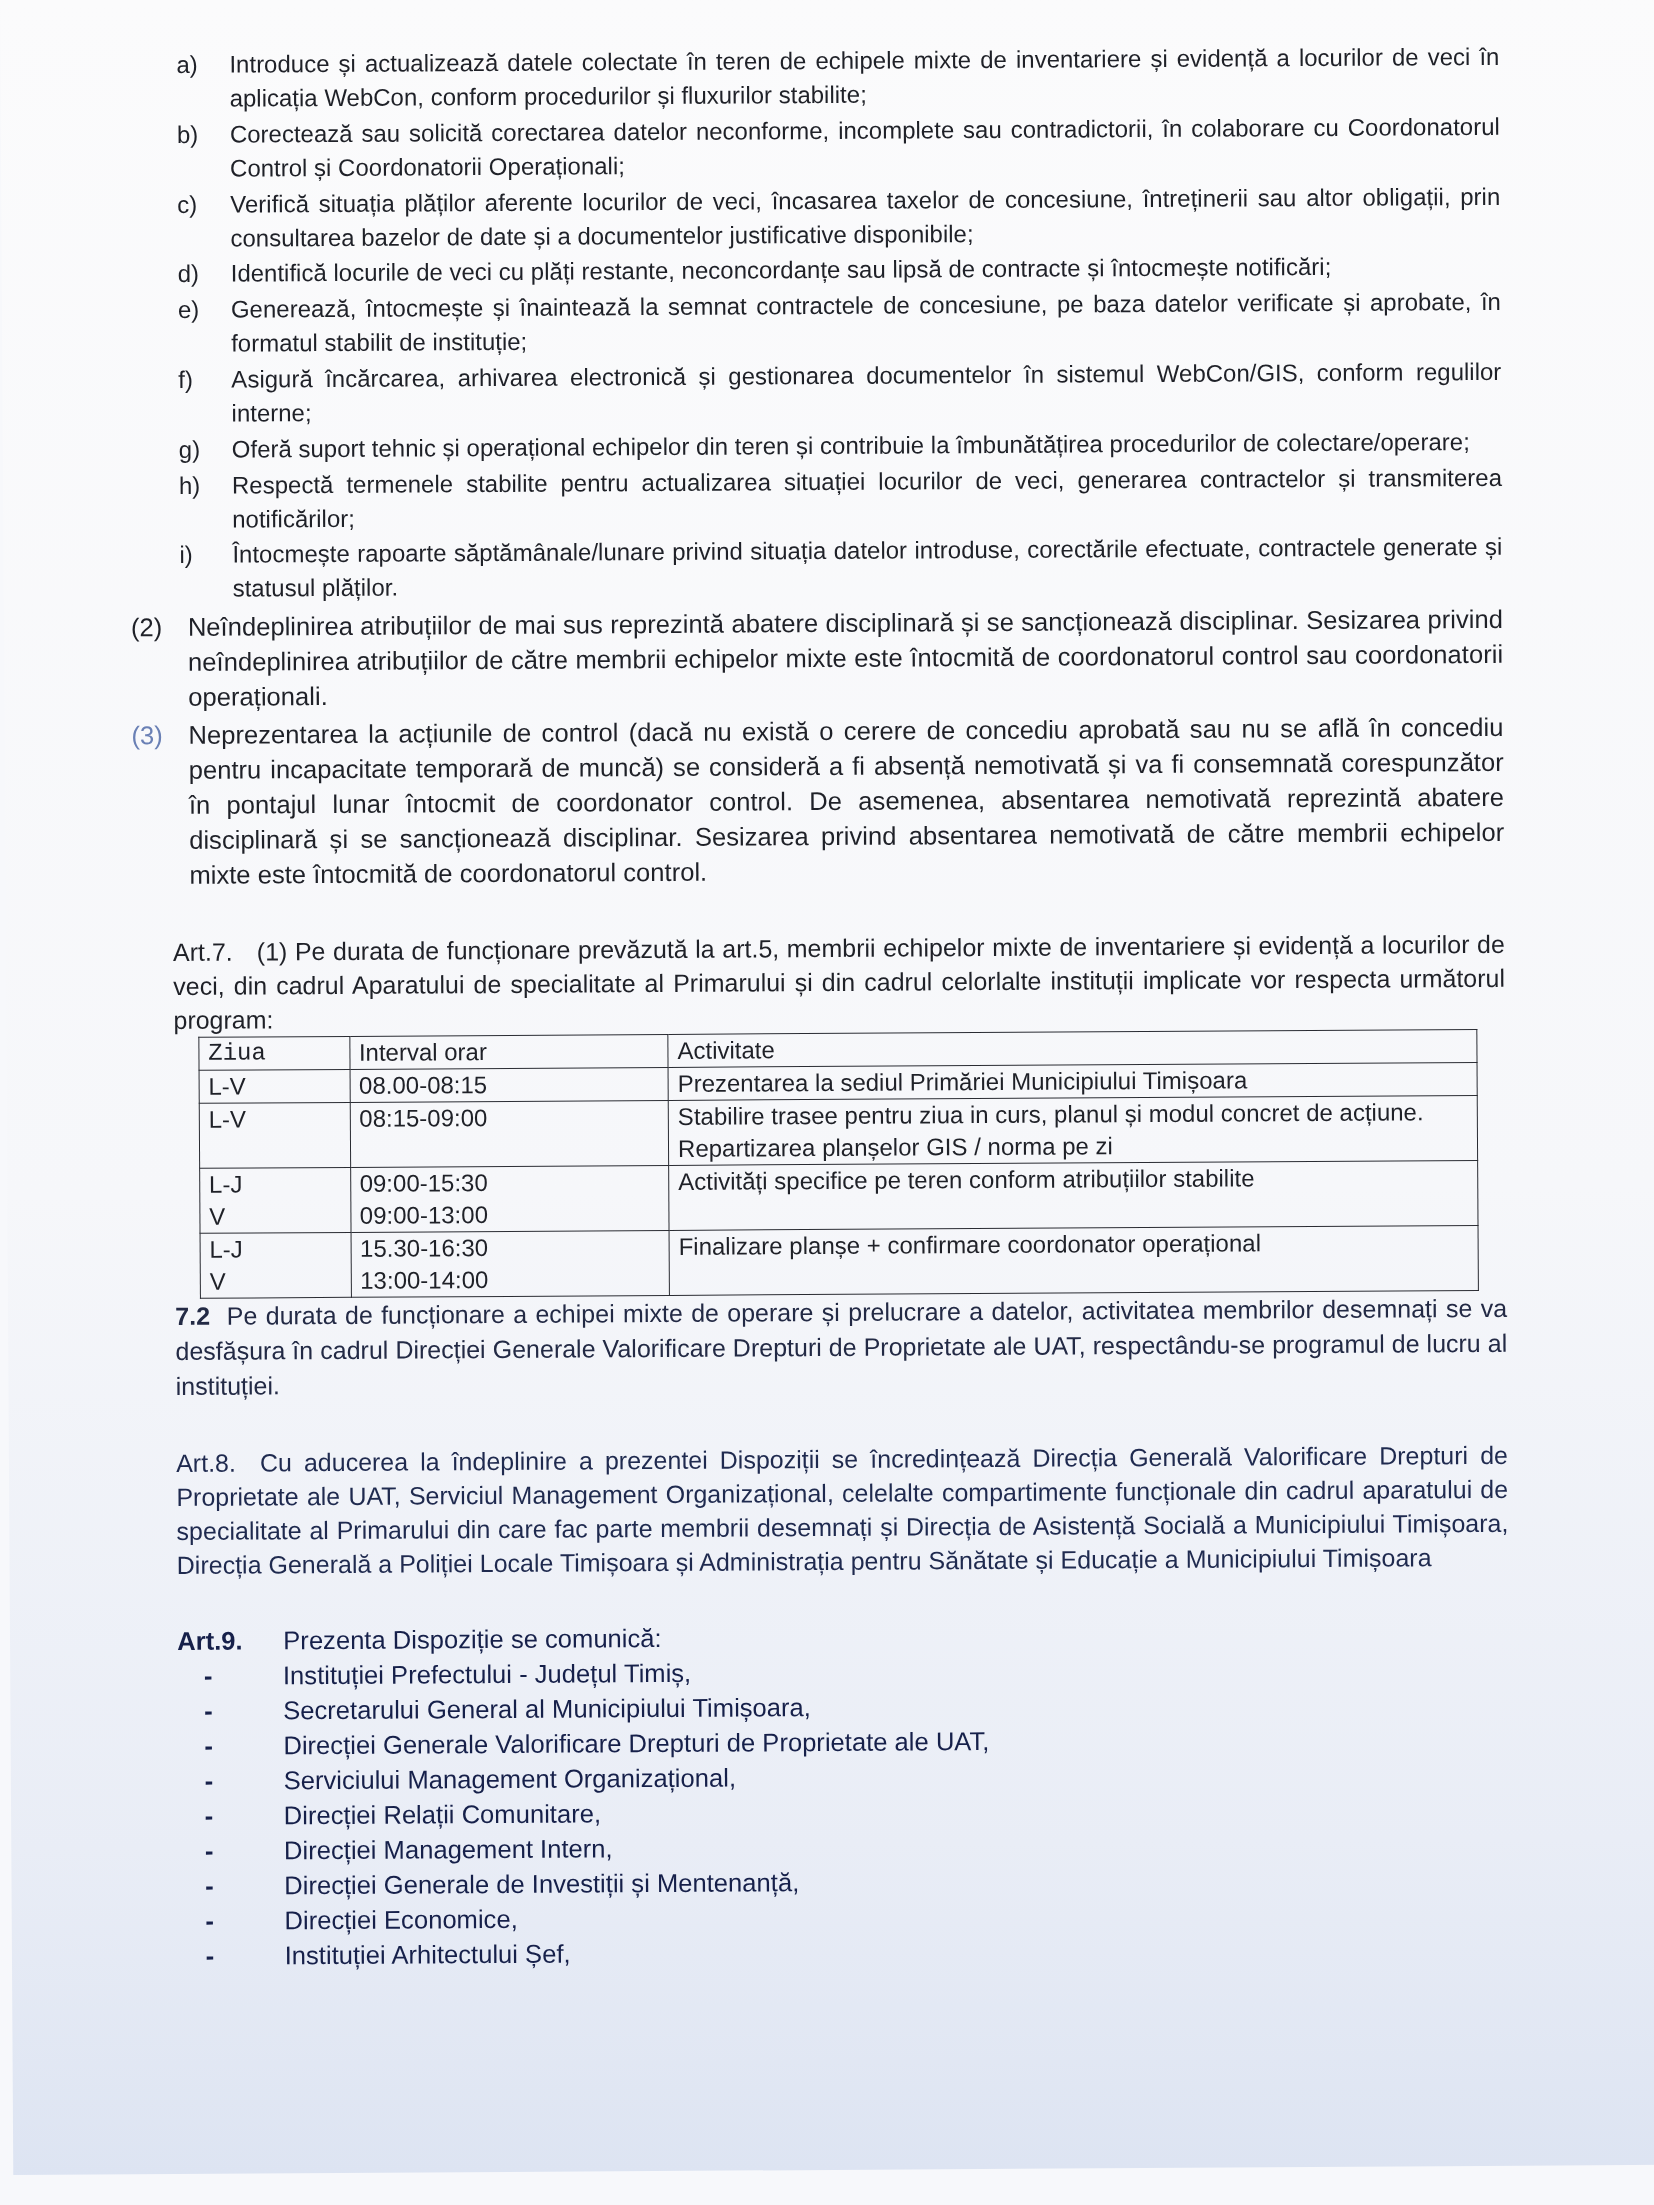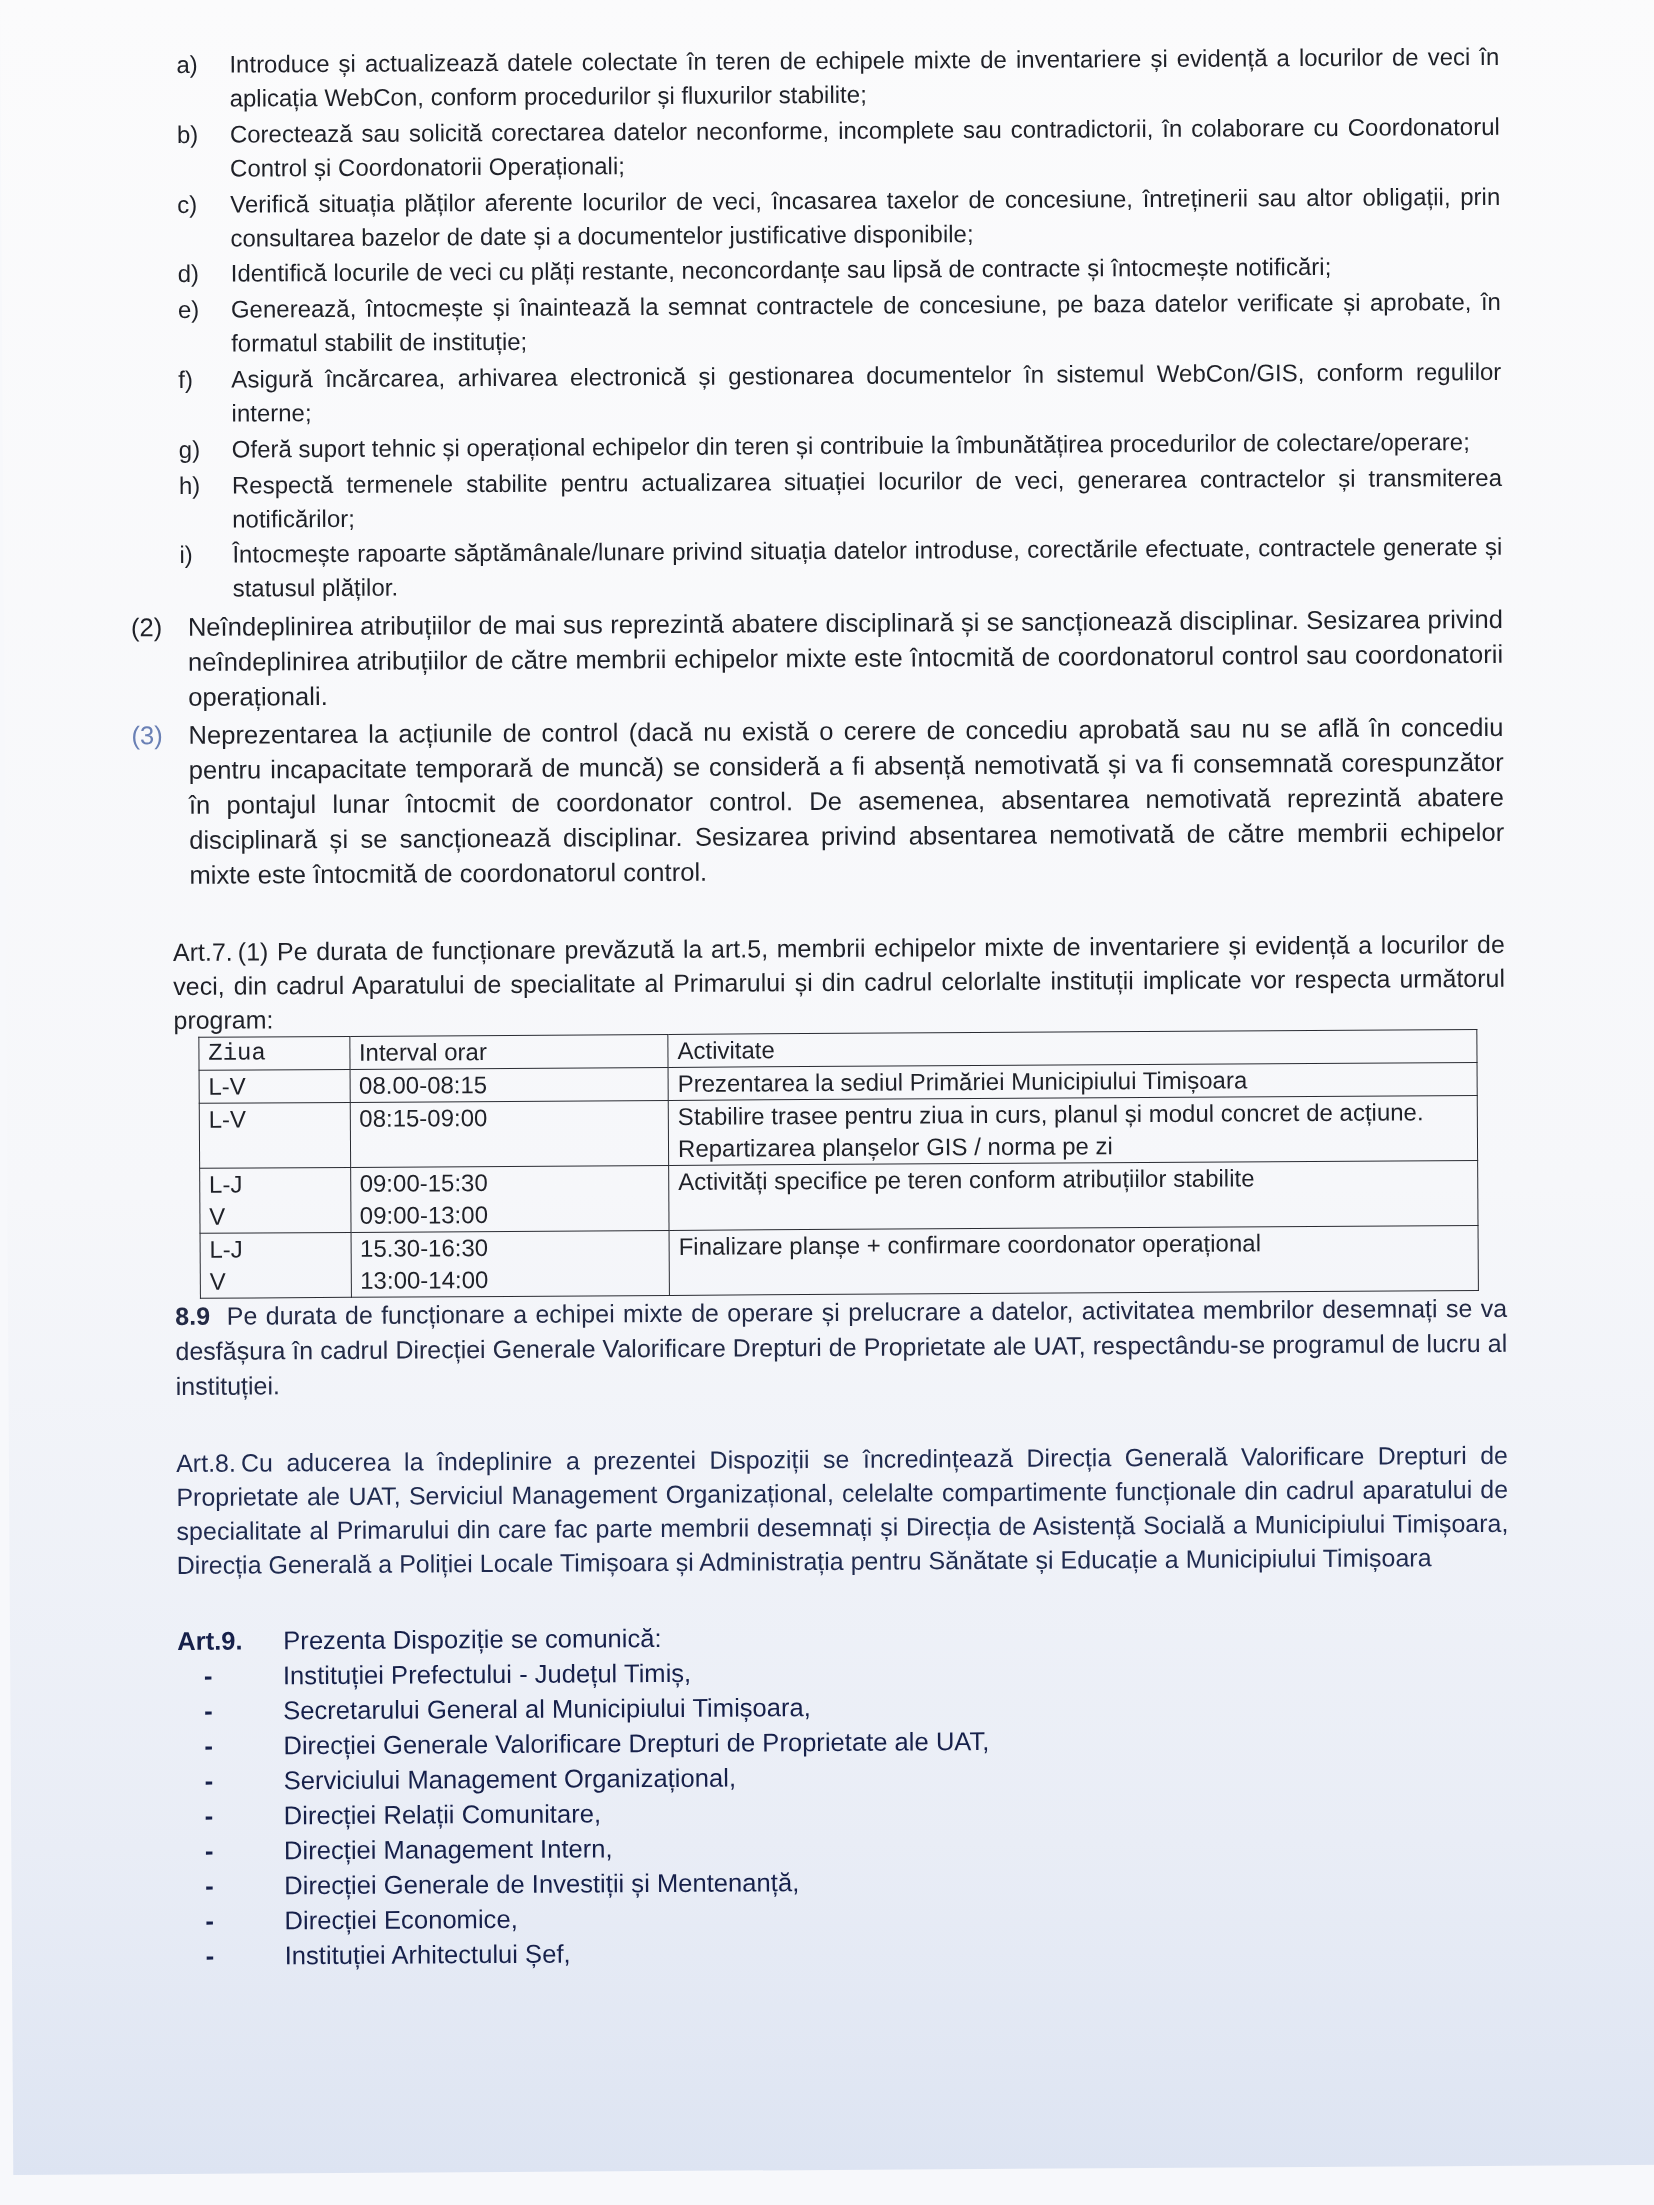--- a/index.html
+++ b/index.html
@@ -15,21 +15,21 @@
     transform: rotate(-0.35deg); transform-origin: 0 0;
   }
   .content { position: absolute; left: 176px; top: 49px; width: 1323px; }
   .list-item { display: flex; font-size: 24px; line-height: 34px; margin-bottom: 1.8px; }
   .marker { width: 53px; flex: 0 0 53px; }
   .item-text { flex: 1; text-align: justify; }
   .para { display: flex; font-size: 25.6px; line-height: 35px; margin-left: -49px; margin-top: 3.5px; }
   .para .marker { width: 57px; flex: 0 0 57px; }
   .para .marker.blue { color: #6a80b5; }
   .article { font-size: 25px; line-height: 34px; margin-top: 42px; margin-left: -8.8px; text-align: justify; }
-  .article .art-label { font-weight: normal; margin-right: 5px; }
+  .article .art-label { font-weight: normal; margin-right: 24px; }
   table.schedule {
     border-collapse: collapse; margin-left: 16px; width: 1279px;
     font-size: 24px; line-height: 32px; margin-top: 0;
   }
   table.schedule td { border: 1.8px solid #2a2c33; vertical-align: top; padding: 0 8.8px; }
   table.schedule td.c1 { width: 132px; font-family: Liberation Mono, monospace; }
   table.schedule td.c2 { width: 300px; }
   .sub72 { font-size: 25px; line-height: 35px; margin-left: -8.8px; text-align: justify; color: #232a45; }
   .art8 { color: #1f2a4f; }
   .art9 { margin-top: 42px; margin-left: -8.8px; font-size: 25.6px; line-height: 35px; color: #16204a; }
@@ -126,21 +126,21 @@
         <td style="white-space:pre-line">L-J
 V</td>
         <td style="white-space:pre-line">15.30-16:30
 13:00-14:00</td>
         <td>Finalizare planșe + confirmare coordonator operațional</td>
       </tr>
     </tbody>
       </table>
 
     <div class="sub72">
-      <b>8.9</b>&nbsp;&nbsp;<span>Pe durata de funcționare a echipei mixte de operare și prelucrare a datelor, activitatea membrilor desemnați se va desfășura în cadrul Direcției Generale Valorificare Drepturi de Proprietate ale UAT, respectându-se programul de lucru al instituției.</span>
+      <b>7.2</b>&nbsp;&nbsp;<span>Pe durata de funcționare a echipei mixte de operare și prelucrare a datelor, activitatea membrilor desemnați se va desfășura în cadrul Direcției Generale Valorificare Drepturi de Proprietate ale UAT, respectându-se programul de lucru al instituției.</span>
     </div>
 
     <div class="article art8">
       <span class="art-label">Art.8.</span><span>Cu aducerea la îndeplinire a prezentei Dispoziții se încredințează Direcția Generală Valorificare Drepturi de Proprietate ale UAT, Serviciul Management Organizațional, celelalte compartimente funcționale din cadrul aparatului de specialitate al Primarului din care fac parte membrii desemnați și Direcția de Asistență Socială a Municipiului Timișoara, Direcția Generală a Poliției Locale Timișoara și Administrația pentru Sănătate și Educație a Municipiului Timișoara</span>
     </div>
 
     <div class="art9">
       <div class="art9-head">
         <span class="art-label">Art.9.</span>
         <span>Prezenta Dispoziție se comunică:</span>

